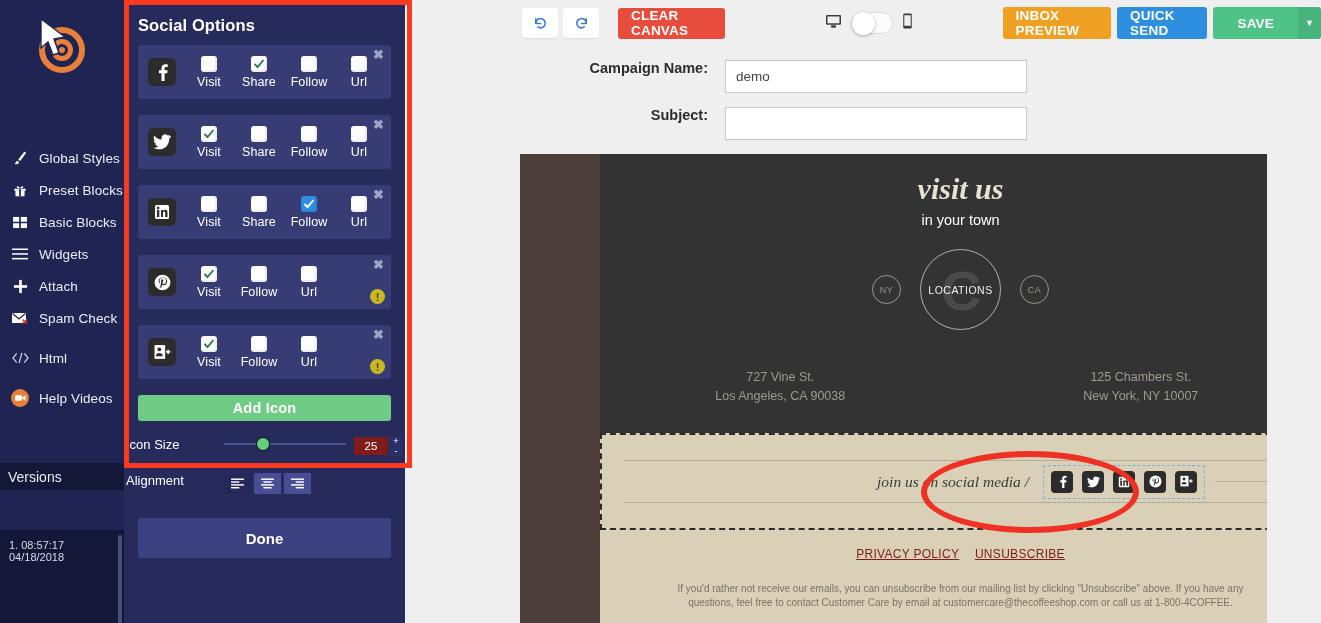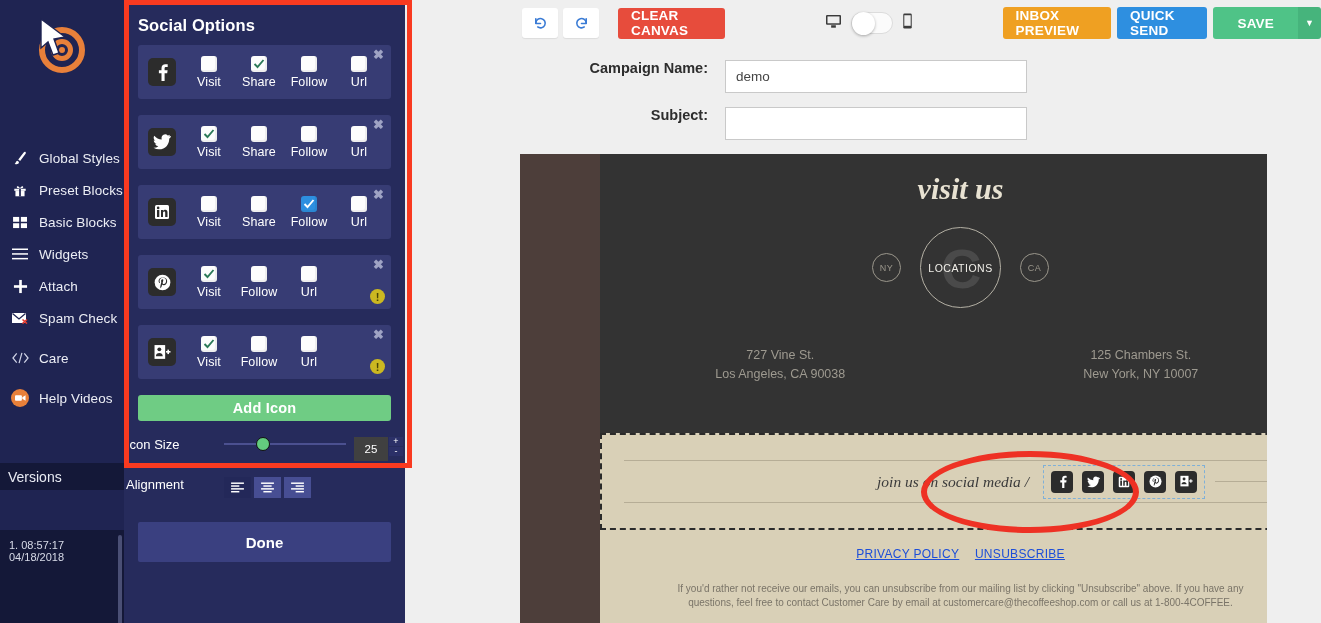--- a/index.html
+++ b/index.html
@@ -119,21 +119,21 @@
   }
   .ctrlrow { display: flex; padding: 0 2px; margin-top: 16px; }
   .ctrl-lbl { font-size: 13px; color: #fff; width: 98px; flex: 0 0 auto; }
   .slider { position: relative; flex: 1; height: 14px; display: flex; align-items: center; }
   .slider .track { position: absolute; left: 0; right: 0; height: 2px; background: #4b5090; }
   .slider .knob {
     position: absolute; left: 26%; width: 14px; height: 14px; border-radius: 50%;
     background: #63cc7e; border: 1.5px solid #111; cursor: pointer;
   }
   .numbox {
-    width: 34px; height: 24px; background: #404040; color: #fff; font-size: 11.5px;
+    width: 34px; height: 18px; background: #7f1d1d; color: #fff; font-size: 11.5px;
     display: flex; align-items: center; justify-content: center; margin-left: 8px;
   }
   .plusminus { display: flex; flex-direction: column; margin-left: 1px; }
   .pm {
     width: 14px; height: 9px; background: #2b3068; color: #fff; font-size: 9px;
     display: flex; align-items: center; justify-content: center; cursor: pointer;
     margin-bottom: 1px; line-height: 1;
   }
   .alignbtns { display: flex; }
   .alignbtn {
@@ -246,21 +246,21 @@
     width: 22px; height: 22px; border-radius: 4px; background: #2c2c2c;
     display: flex; align-items: center; justify-content: center;
     color: #fff; margin-right: 9px; cursor: pointer;
   }
   .sbtn:last-child { margin-right: 0; }
 
   .legal {
     position: absolute; left: 80px; top: 376px; width: 721px; height: 93px;
     background: #d9d0b7; text-align: center; padding-top: 17px;
   }
-  .legal-links { font-size: 12px; color: #1d4ed8; letter-spacing: .3px; }
+  .legal-links { font-size: 12px; color: #7f1d1d; letter-spacing: .3px; }
   .legal-links span { text-decoration: underline; cursor: pointer; margin: 0 6px; }
   .legal-text {
     font-size: 10px; color: #7a7468; line-height: 14px; margin-top: 21px;
     padding: 0 62px;
   }
 
   .redcircle {
     position: absolute; left: 921px; top: 451px; width: 218px; height: 82px;
     border: 6px solid #ee3124; border-radius: 50%; z-index: 30; pointer-events: none;
   }
@@ -341,21 +341,21 @@
             </svg>
         </span>
         <span class="lbl">Spam Check</span>
       </div>
       <div class="navitem gap">
         <span class="ico">
           <svg width="17" height="12" viewBox="0 0 18 12">
               <path d="M5 1 L1 6 L5 11 M13 1 L17 6 L13 11 M10.5 0.5 L7.5 11.5" stroke="#cfd3e6" stroke-width="1.3" fill="none"></path>
             </svg>
         </span>
-        <span class="lbl">Care</span>
+        <span class="lbl">Html</span>
       </div>
       <div class="navitem gap">
         <span class="ico">
           <span class="ico-vid">
             <svg width="11" height="8" viewBox="0 0 12 8">
                 <rect x="0" y="1" width="7.5" height="6" rx="1" fill="#fff"></rect>
                 <path d="M8 3.2 L11.5 1 L11.5 7 L8 4.8 Z" fill="#fff"></path>
               </svg>
           </span>
         </span>
@@ -666,20 +666,21 @@
       <div class="metalabel">Subject:</div>
       <input class="metainput" value="" style="">
     </div>
   </div>
 
   <div class="canvaswrap">
     <div class="canvas-brown"></div>
     <div class="canvas-main">
 
       <div class="visit-title">visit us</div>
+      <div class="visit-sub">in your town</div>
 
       <div class="loc-wrap">
         <div class="loc-small">NY</div>
         <div class="loc-big">
           <span class="bigC">C</span>
           <span class="txt">LOCATIONS</span>
         </div>
         <div class="loc-small">CA</div>
       </div>
 

